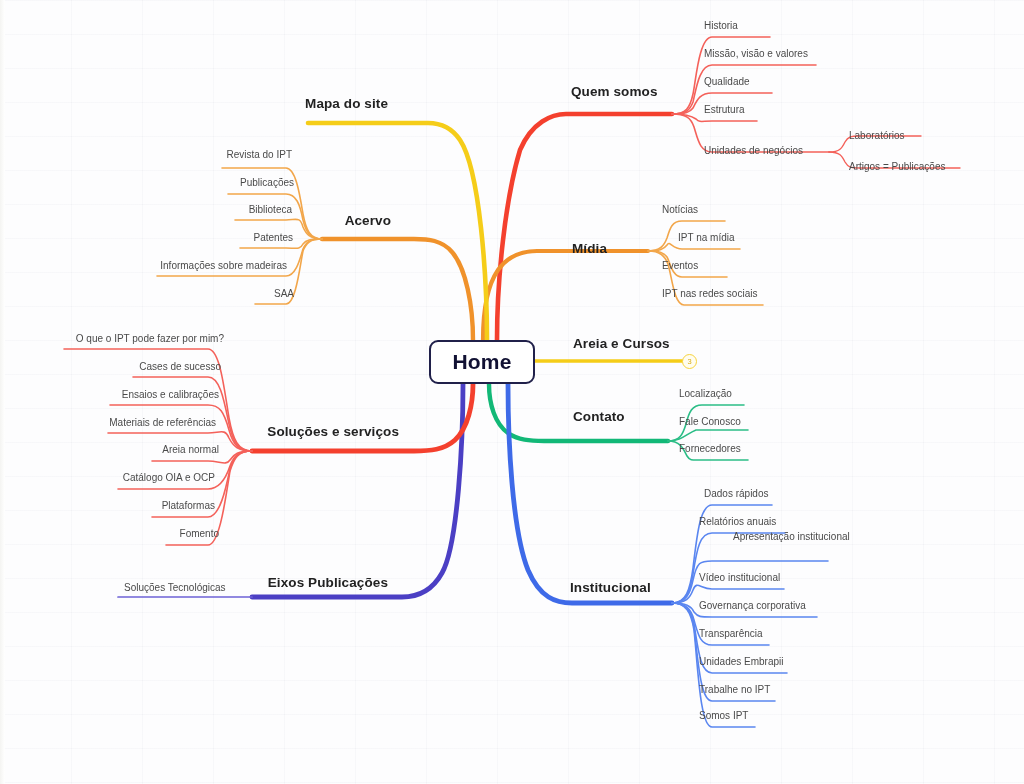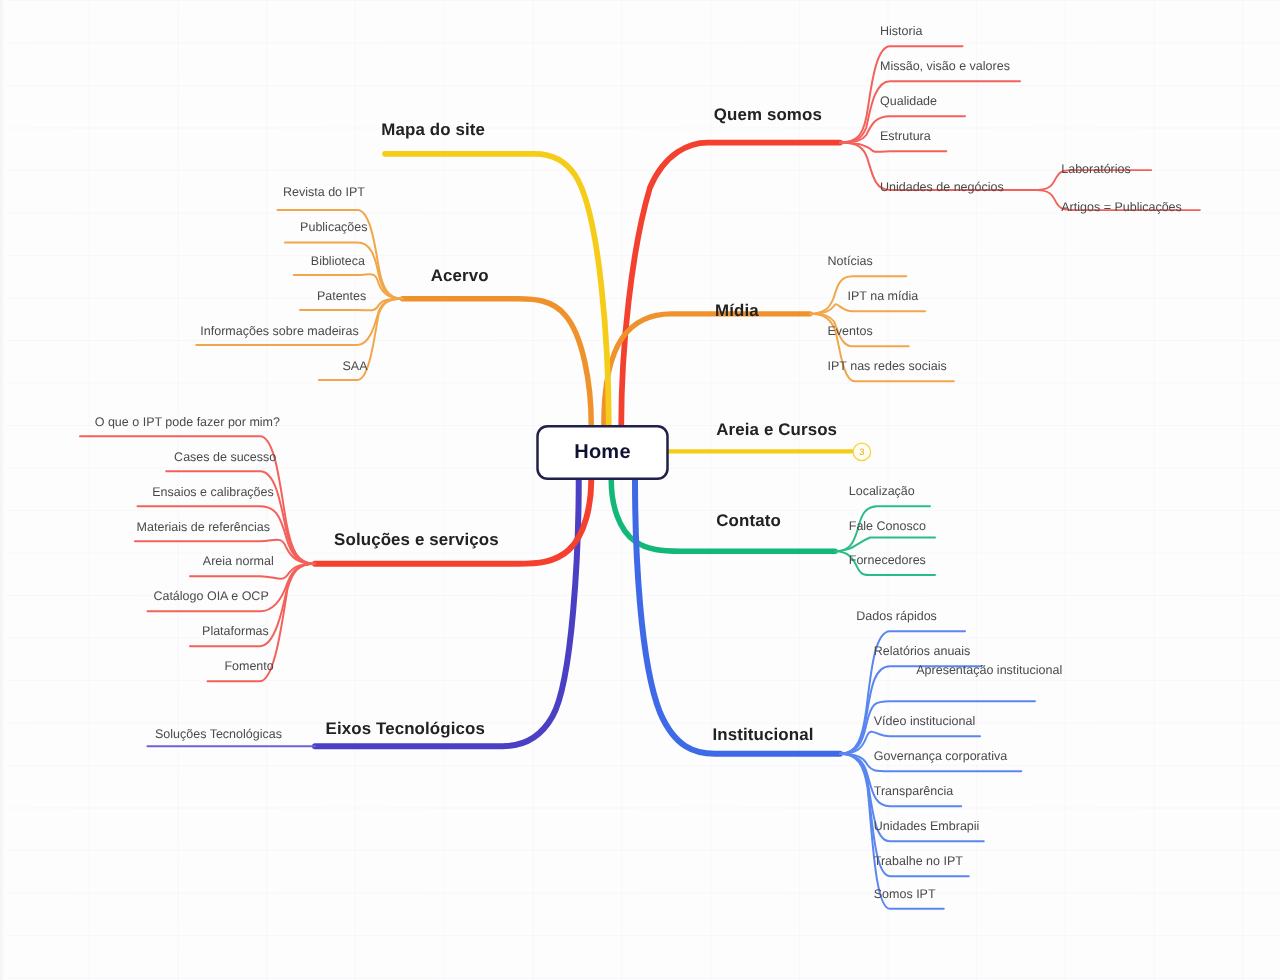--- a/index.html
+++ b/index.html
@@ -65,21 +65,21 @@
     box-sizing: border-box;
     border: 2px solid #20204a;
     border-radius: 9px;
     background: #ffffff;
     display: flex;
     align-items: center;
     justify-content: center;
     z-index: 5;
   }
   #home-label {
-    font-size: 16px;
+    font-size: 21px;
     font-weight: 700;
     color: #111133;
     letter-spacing: 0.2px;
   }
   .badge {
     position: absolute;
     width: 13px;
     height: 13px;
     border-radius: 50%;
     border: 1.4px solid #f7d33c;
@@ -161,21 +161,21 @@
 
   <div id="home-node">
     <span id="home-label">Home</span>
   </div>
 
   <div class="lbl root-branch" style="left:571px; top:85px;">Quem somos</div>
   <div class="lbl root-branch" style="left:572px; top:242px;">Mídia</div>
   <div class="lbl root-branch" style="left:573px; top:337px;">Areia e Cursos</div>
   <div class="lbl root-branch" style="left:573px; top:410px;">Contato</div>
   <div class="lbl root-branch" style="left:570px; top:581px;">Institucional</div>
-  <div class="lbl root-branch anchor-end" style="left:388px; top:576px;">Eixos Tecnológicos</div>
+  <div class="lbl root-branch anchor-end" style="left:388px; top:576px;">Eixos Publicações</div>
   <div class="lbl root-branch anchor-end" style="left:399px; top:425px;">Soluções e serviços</div>
   <div class="lbl root-branch anchor-end" style="left:391px; top:214px;">Acervo</div>
   <div class="lbl root-branch anchor-end" style="left:388px; top:97px;">Mapa do site</div>
 
   <div class="badge" style="left:682px; top:354px;">3</div>
 
   <div class="lbl leaf" style="left:704px; top:21px;">Historia</div>
   <div class="lbl leaf" style="left:704px; top:49px;">Missão, visão e valores</div>
   <div class="lbl leaf" style="left:704px; top:77px;">Qualidade</div>
   <div class="lbl leaf" style="left:704px; top:105px;">Estrutura</div>
@@ -185,21 +185,21 @@
 
   <div class="lbl leaf" style="left:662px; top:205px;">Notícias</div>
   <div class="lbl leaf" style="left:662px; top:233px;margin-left:16px;">IPT na mídia</div>
   <div class="lbl leaf" style="left:662px; top:261px;">Eventos</div>
   <div class="lbl leaf" style="left:662px; top:289px;">IPT nas redes sociais</div>
 
   <div class="lbl leaf" style="left:679px; top:389px;">Localização</div>
   <div class="lbl leaf" style="left:679px; top:417px;">Fale Conosco</div>
   <div class="lbl leaf" style="left:679px; top:444px;">Fornecedores</div>
 
-  <div class="lbl leaf" style="left:659px; top:489px;padding-left:26px;">Dados rápidos</div>
+  <div class="lbl leaf" style="left:678px; top:489px;padding-left:26px;">Dados rápidos</div>
   <div class="lbl leaf" style="left:699px; top:517px;">Relatórios anuais</div>
   <div class="lbl leaf" style="left:699px; top:532px;margin-left:34px;">Apresentação institucional</div>
   <div class="lbl leaf" style="left:699px; top:573px;">Vídeo institucional</div>
   <div class="lbl leaf" style="left:699px; top:601px;">Governança corporativa</div>
   <div class="lbl leaf" style="left:699px; top:629px;">Transparência</div>
   <div class="lbl leaf" style="left:699px; top:657px;">Unidades Embrapii</div>
   <div class="lbl leaf" style="left:699px; top:685px;">Trabalhe no IPT</div>
   <div class="lbl leaf" style="left:699px; top:711px;">Somos IPT</div>
 
   <div class="lbl leaf" style="left:124px; top:583px;">Soluções Tecnológicas</div>

